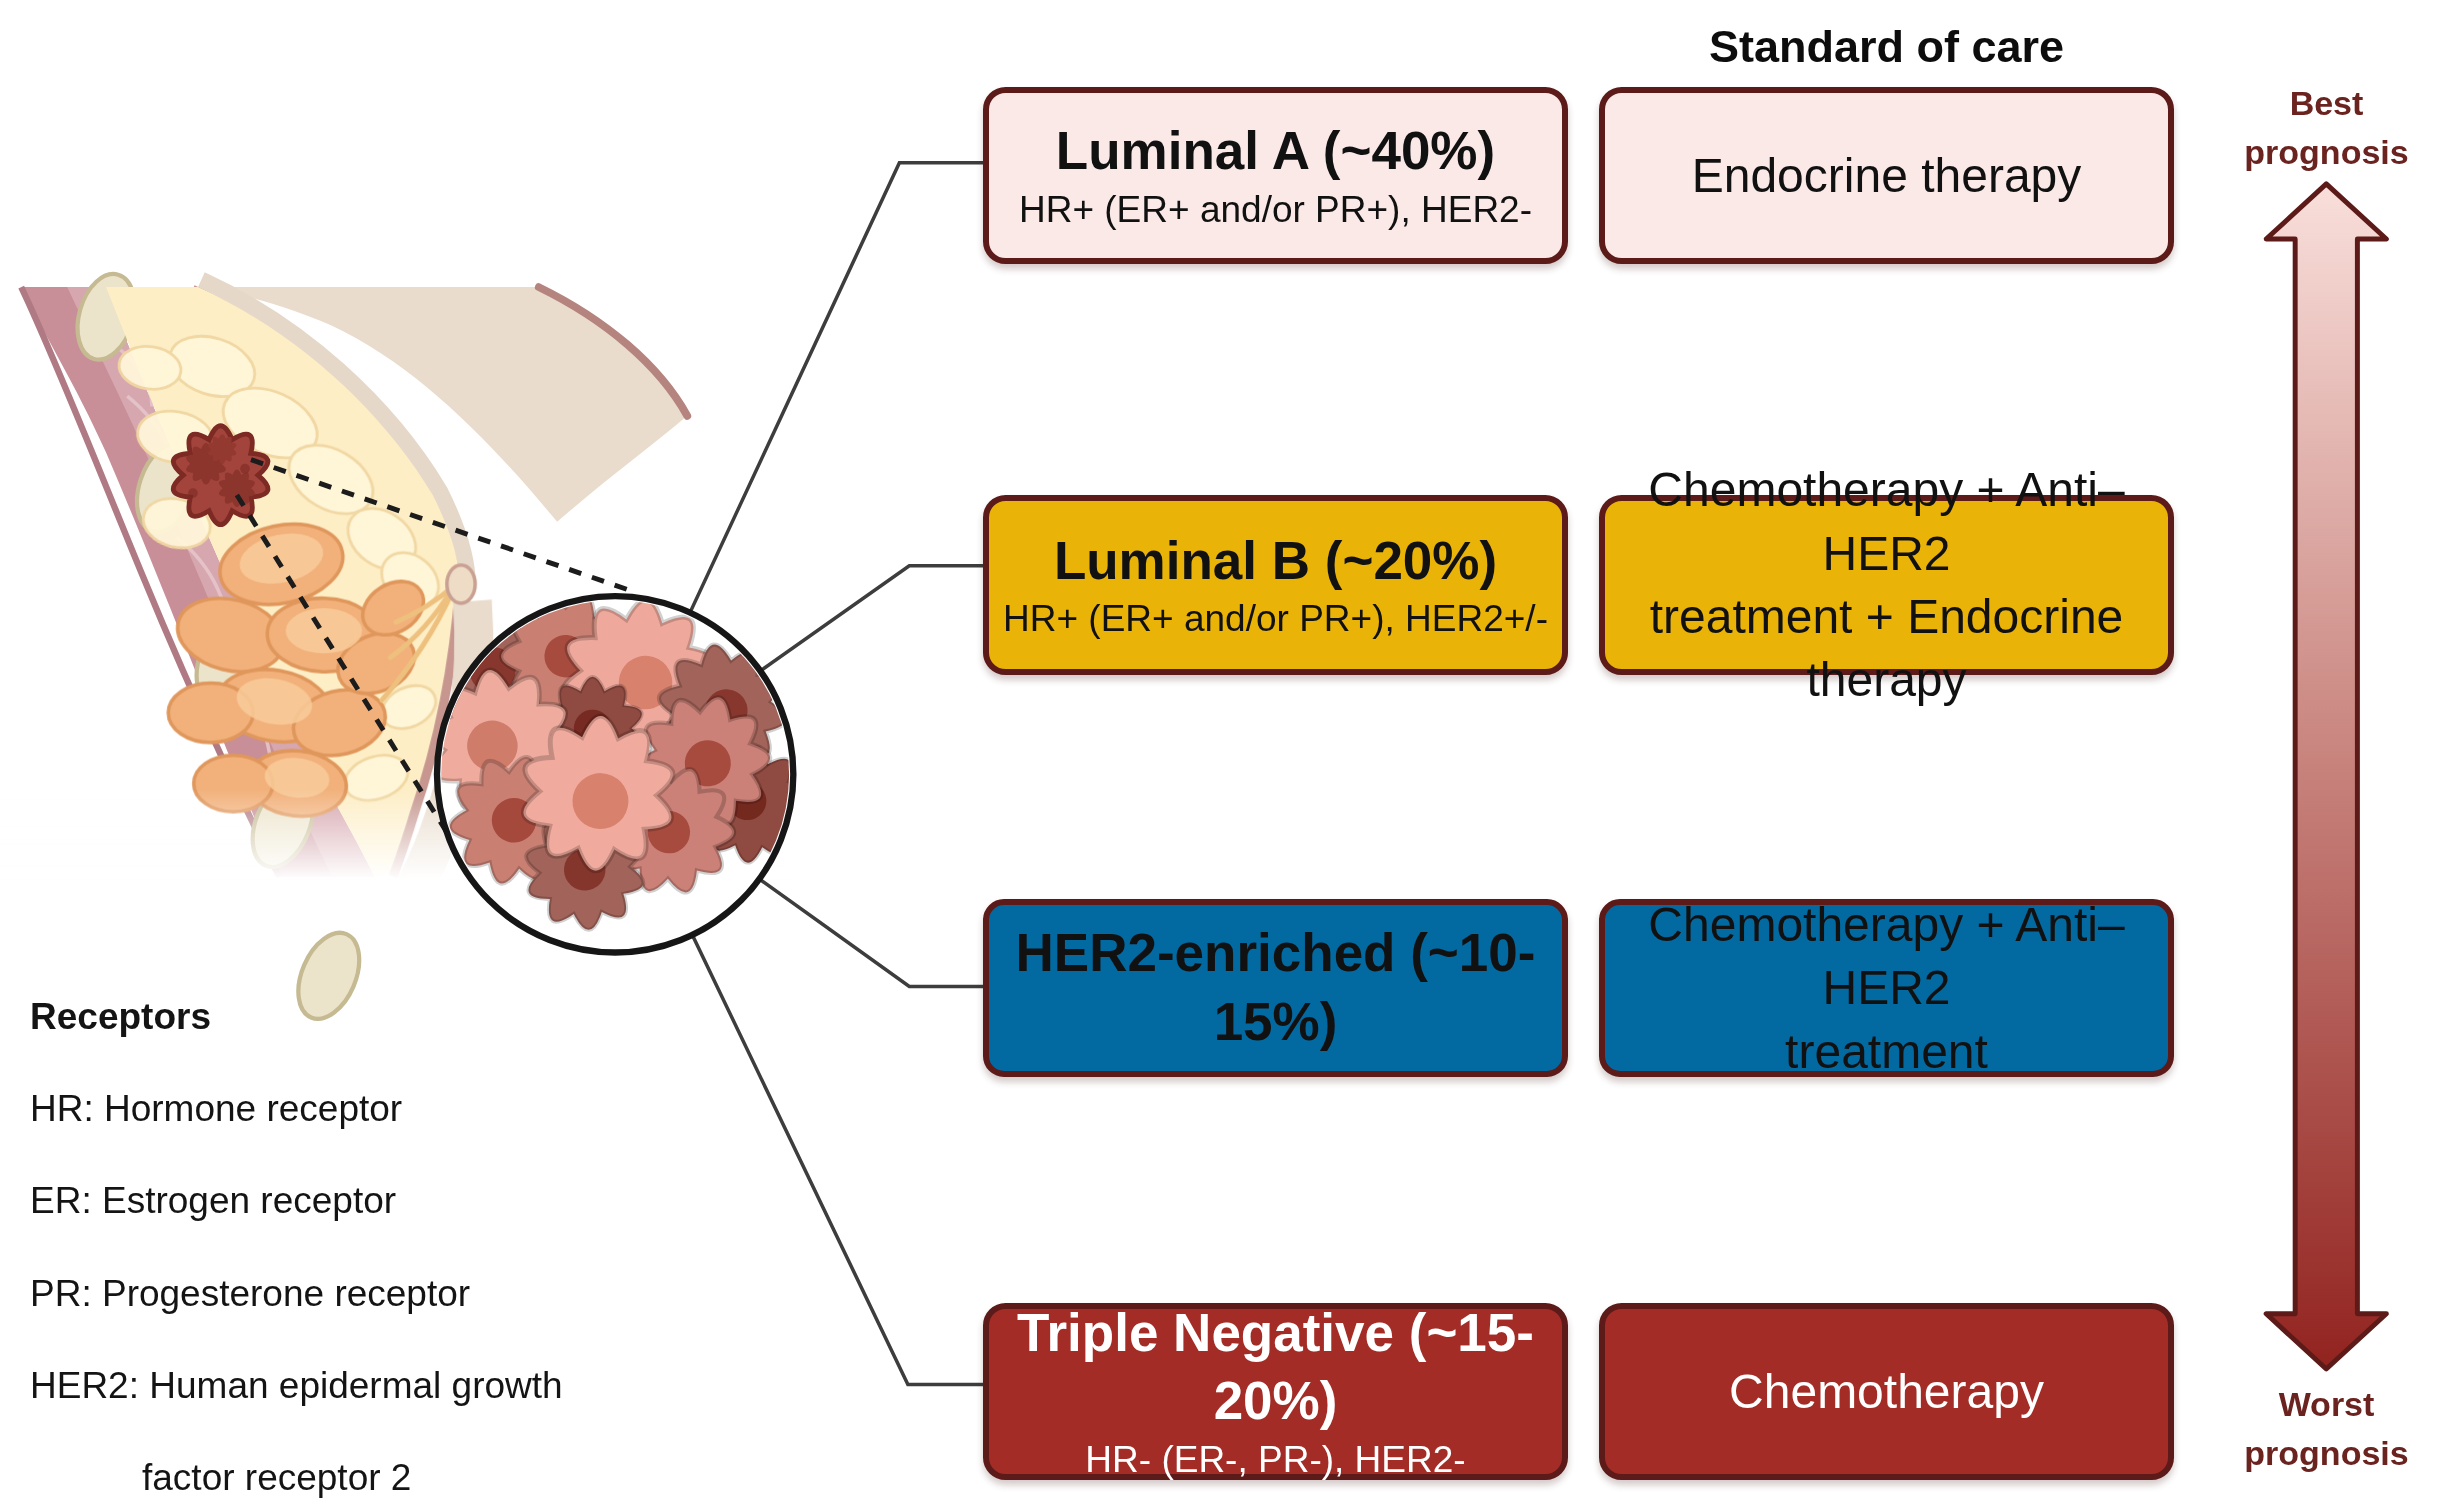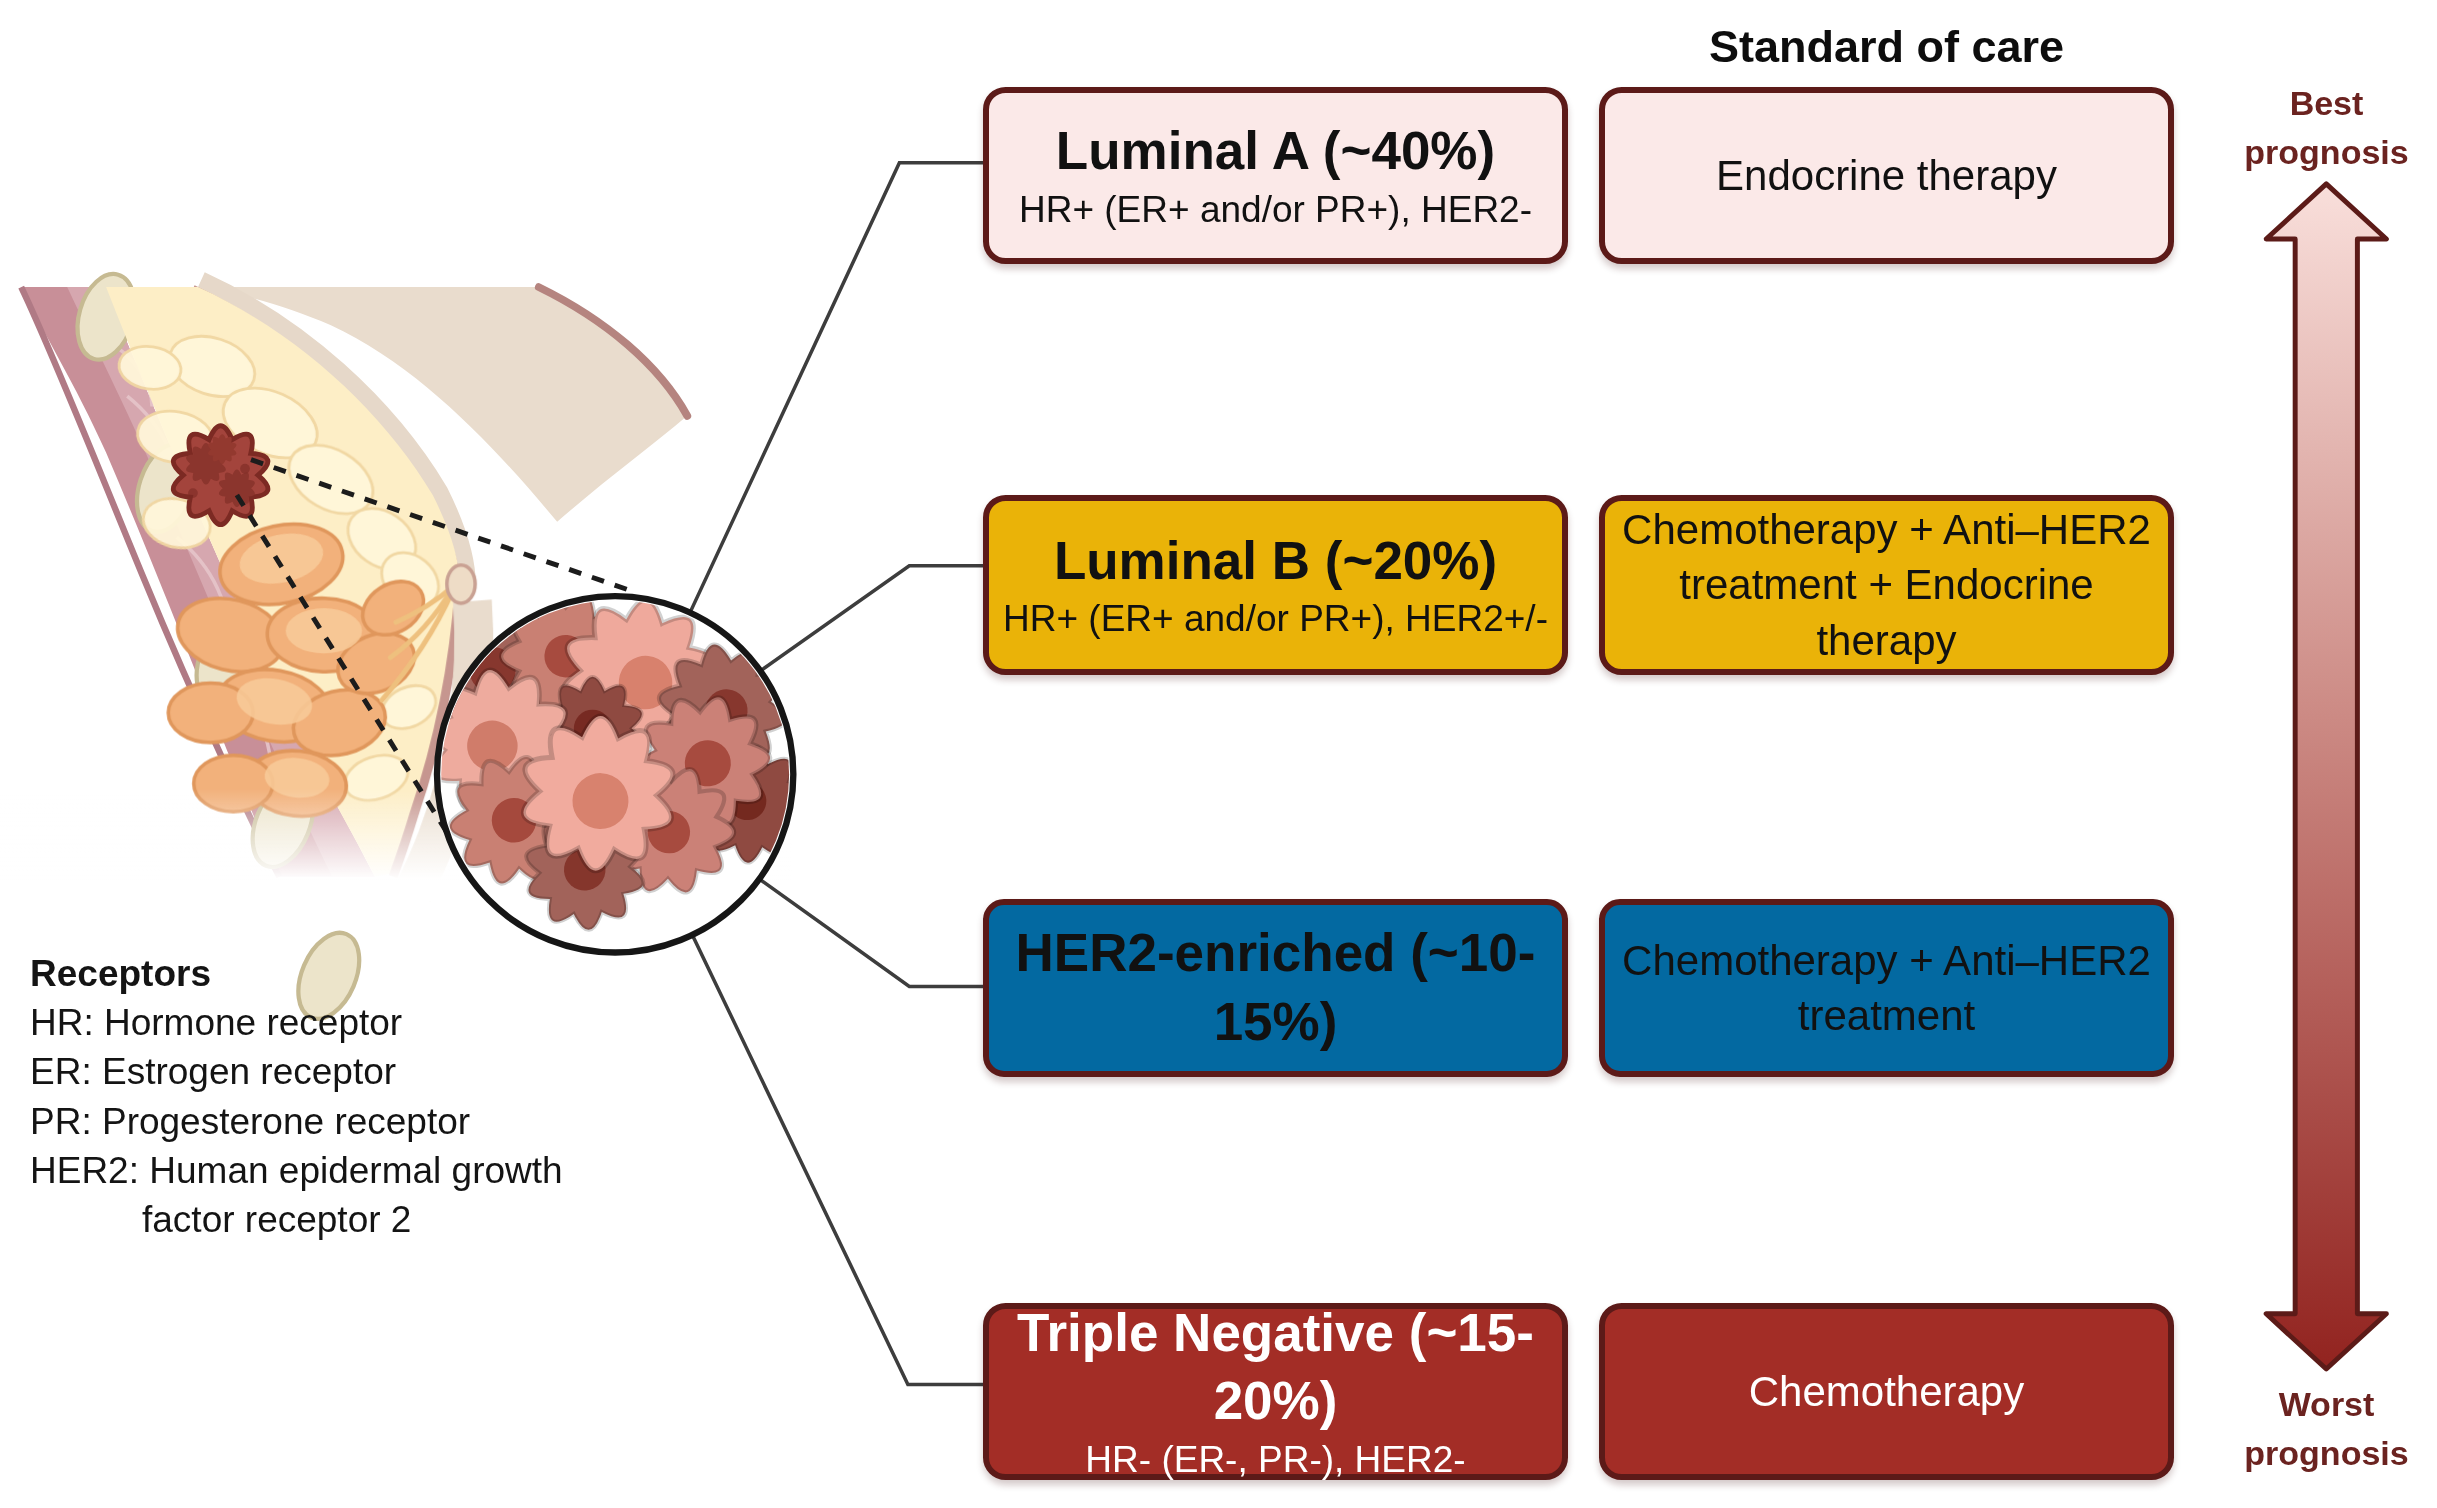--- a/index.html
+++ b/index.html
@@ -16,34 +16,34 @@
   .r0{top:87px;height:177px;}
   .r1{top:495px;height:180px;}
   .r2{top:899px;height:178px;}
   .r3{top:1303px;height:177px;}
   .f0{background:#fbe9e8;}
   .f1{background:#eab308;}
   .f2{background:#0369a1;border-radius:21px;}
   .f3{background:#a32d26;color:#ffffff;}
   .box .name{font-size:53px;font-weight:bold;line-height:1.3;display:block;}
   .box .sub{font-size:37px;line-height:1.3;display:block;}
-  .box .txline{font-size:42px;line-height:1.32;display:block;}
+  .box .txline{font-size:48px;line-height:1.32;display:block;}
 
   .title{position:absolute;left:1599px;width:575px;top:21px;text-align:center;
          font-size:45px;font-weight:bold;color:#0d0d0d;}
 
   .prog{position:absolute;width:255px;text-align:center;font-weight:bold;
         font-size:34px;line-height:1.45;color:#6b2320;}
   #best{left:2199px;top:79px;}
   #worst{left:2199px;top:1380px;}
   .prog span{display:block;}
 
   .legend{position:absolute;left:30px;top:949px;font-size:37px;line-height:1.33;color:#141414;}
   .legend .h{font-weight:bold;display:block;}
-  .legend span{display:block;}
+  .legend span{display:block;margin-top:43px;}
   .legend .indent{padding-left:112px;}
 </style>
 </head>
 <body>
 
 <div id="canvas">
 
 <svg id="art" viewBox="0 0 3448 2134" xmlns="http://www.w3.org/2000/svg">
   <defs>
     <path id="blob" d="M 46,0 Q 74.2,24.1 37.2,27 Q 45.8,63.1 14.2,43.7 Q 0,78 -14.2,43.7 Q -45.8,63.1 -37.2,27 Q -74.2,24.1 -46,0 Q -74.2,-24.1 -37.2,-27 Q -45.8,-63.1 -14.2,-43.7 Q 0,-78 14.2,-43.7 Q 45.8,-63.1 37.2,-27 Q 74.2,-24.1 46,0 Z"></path>

